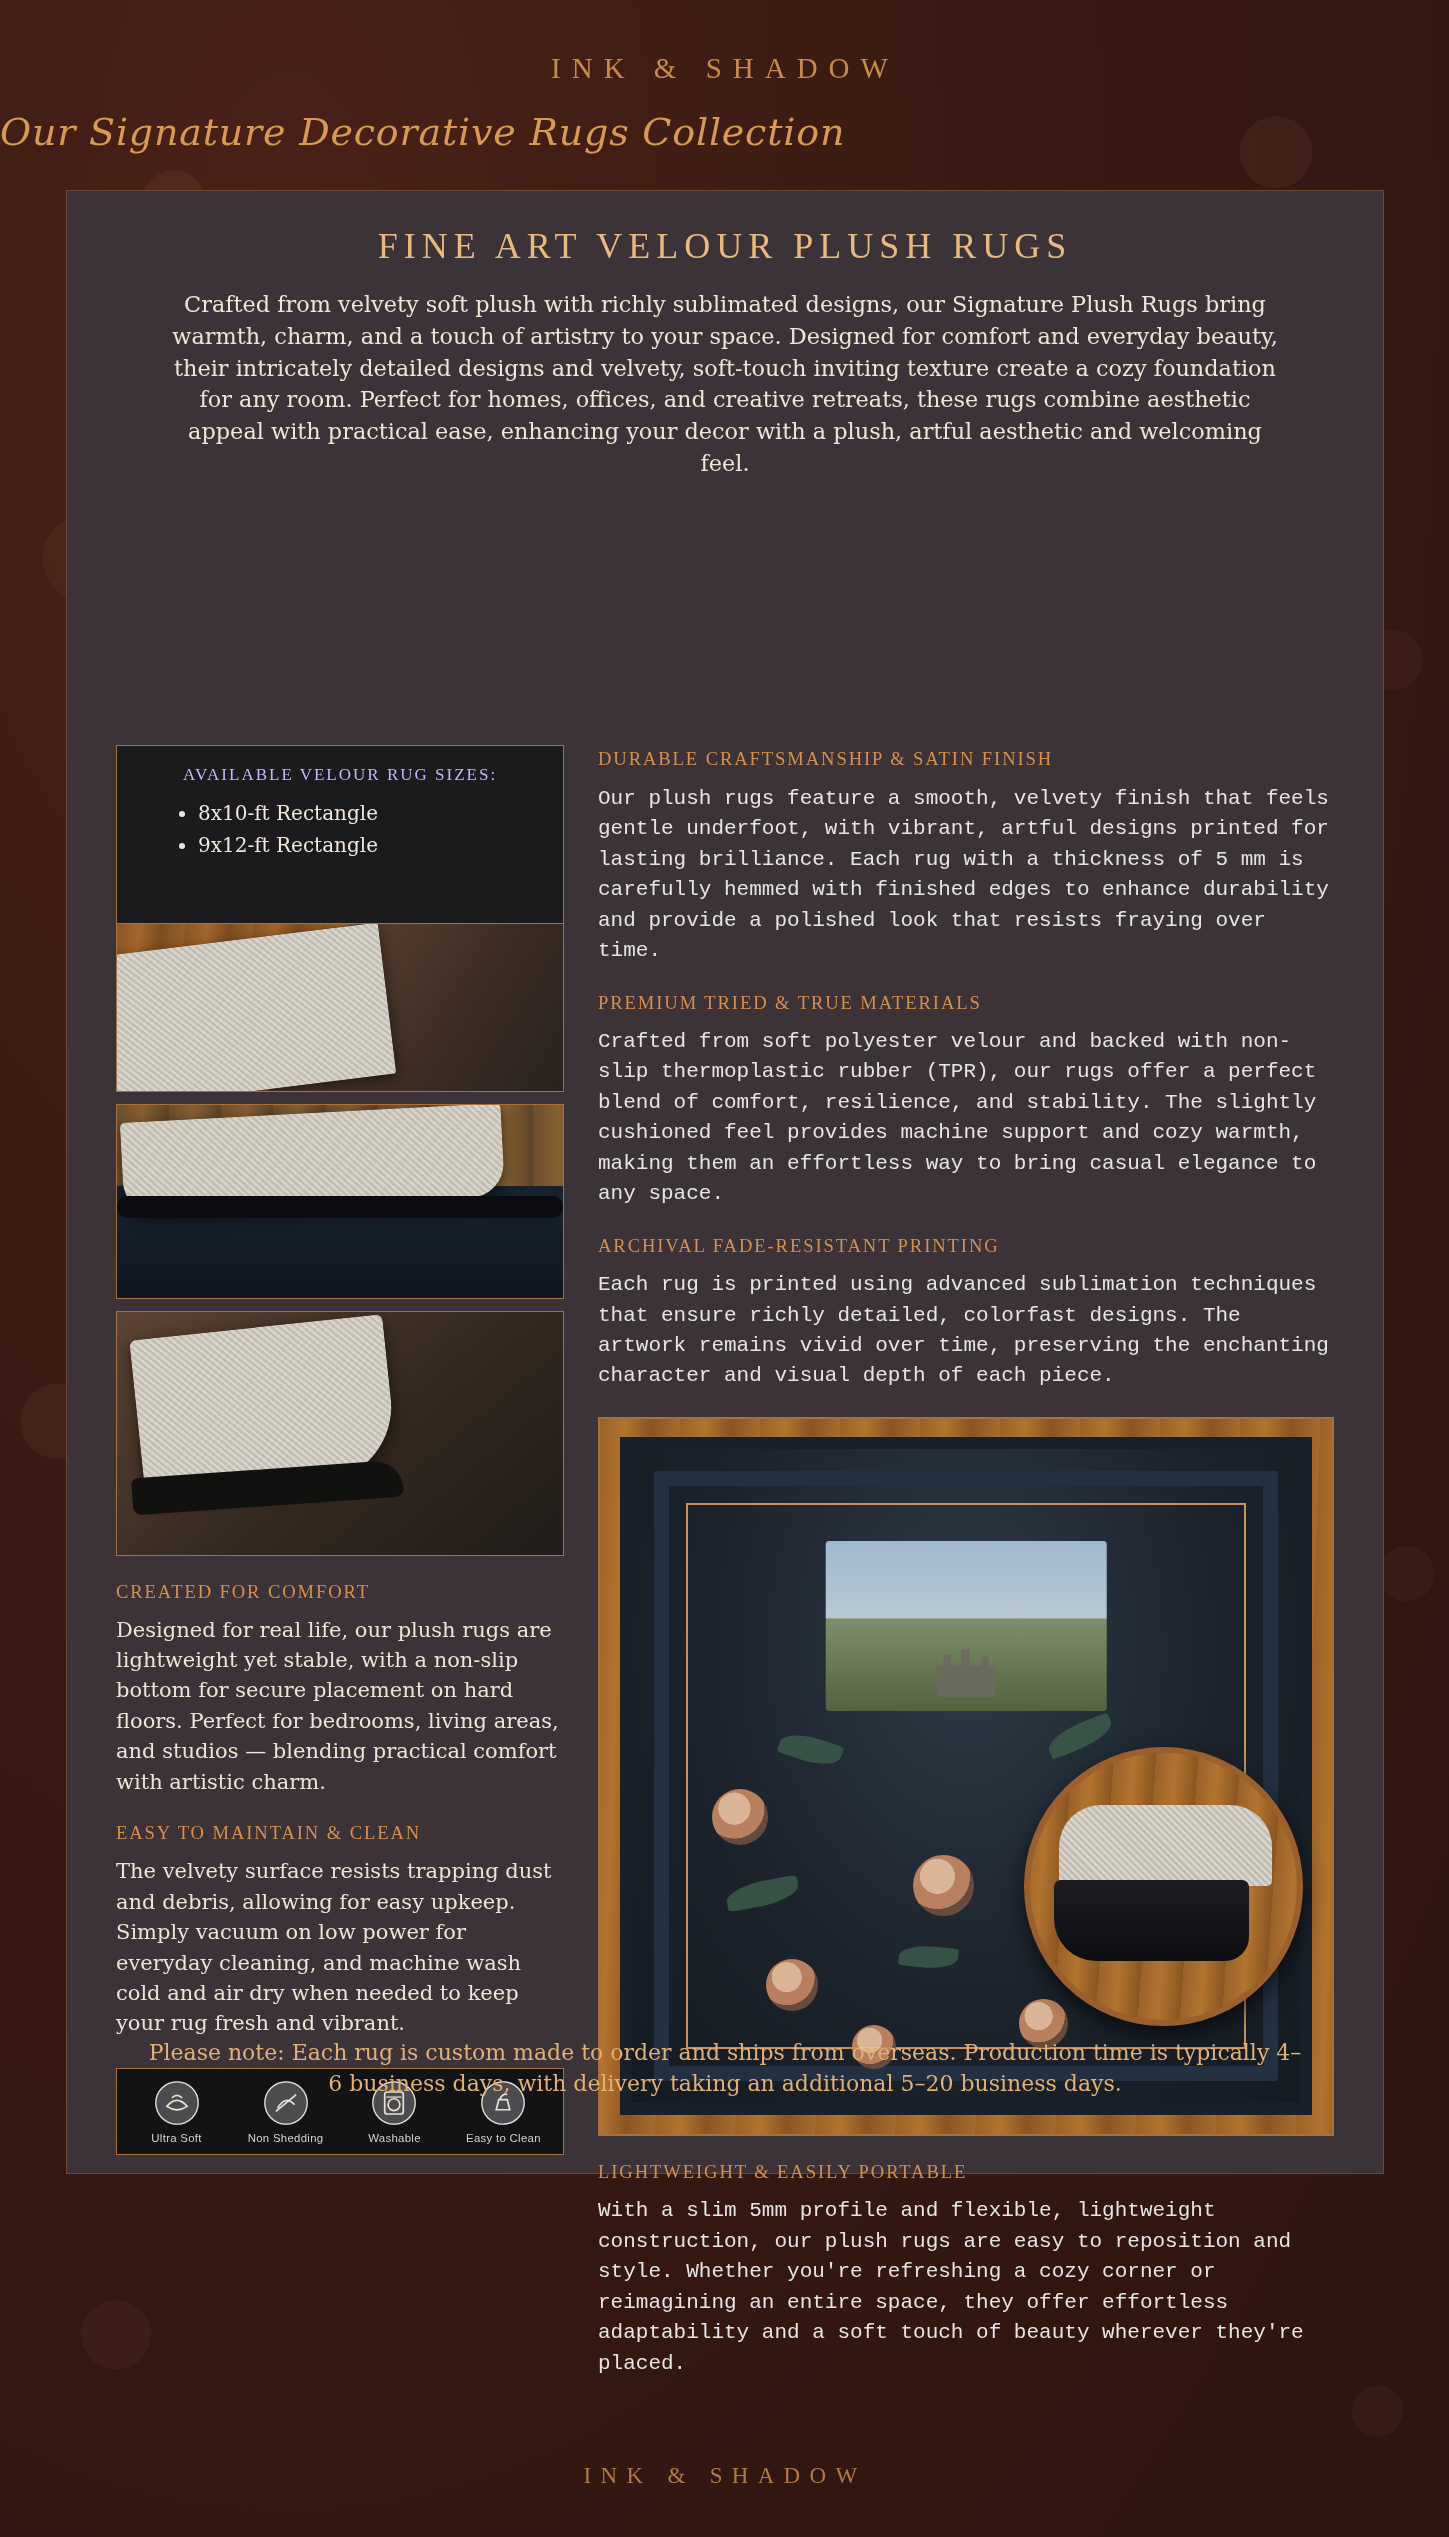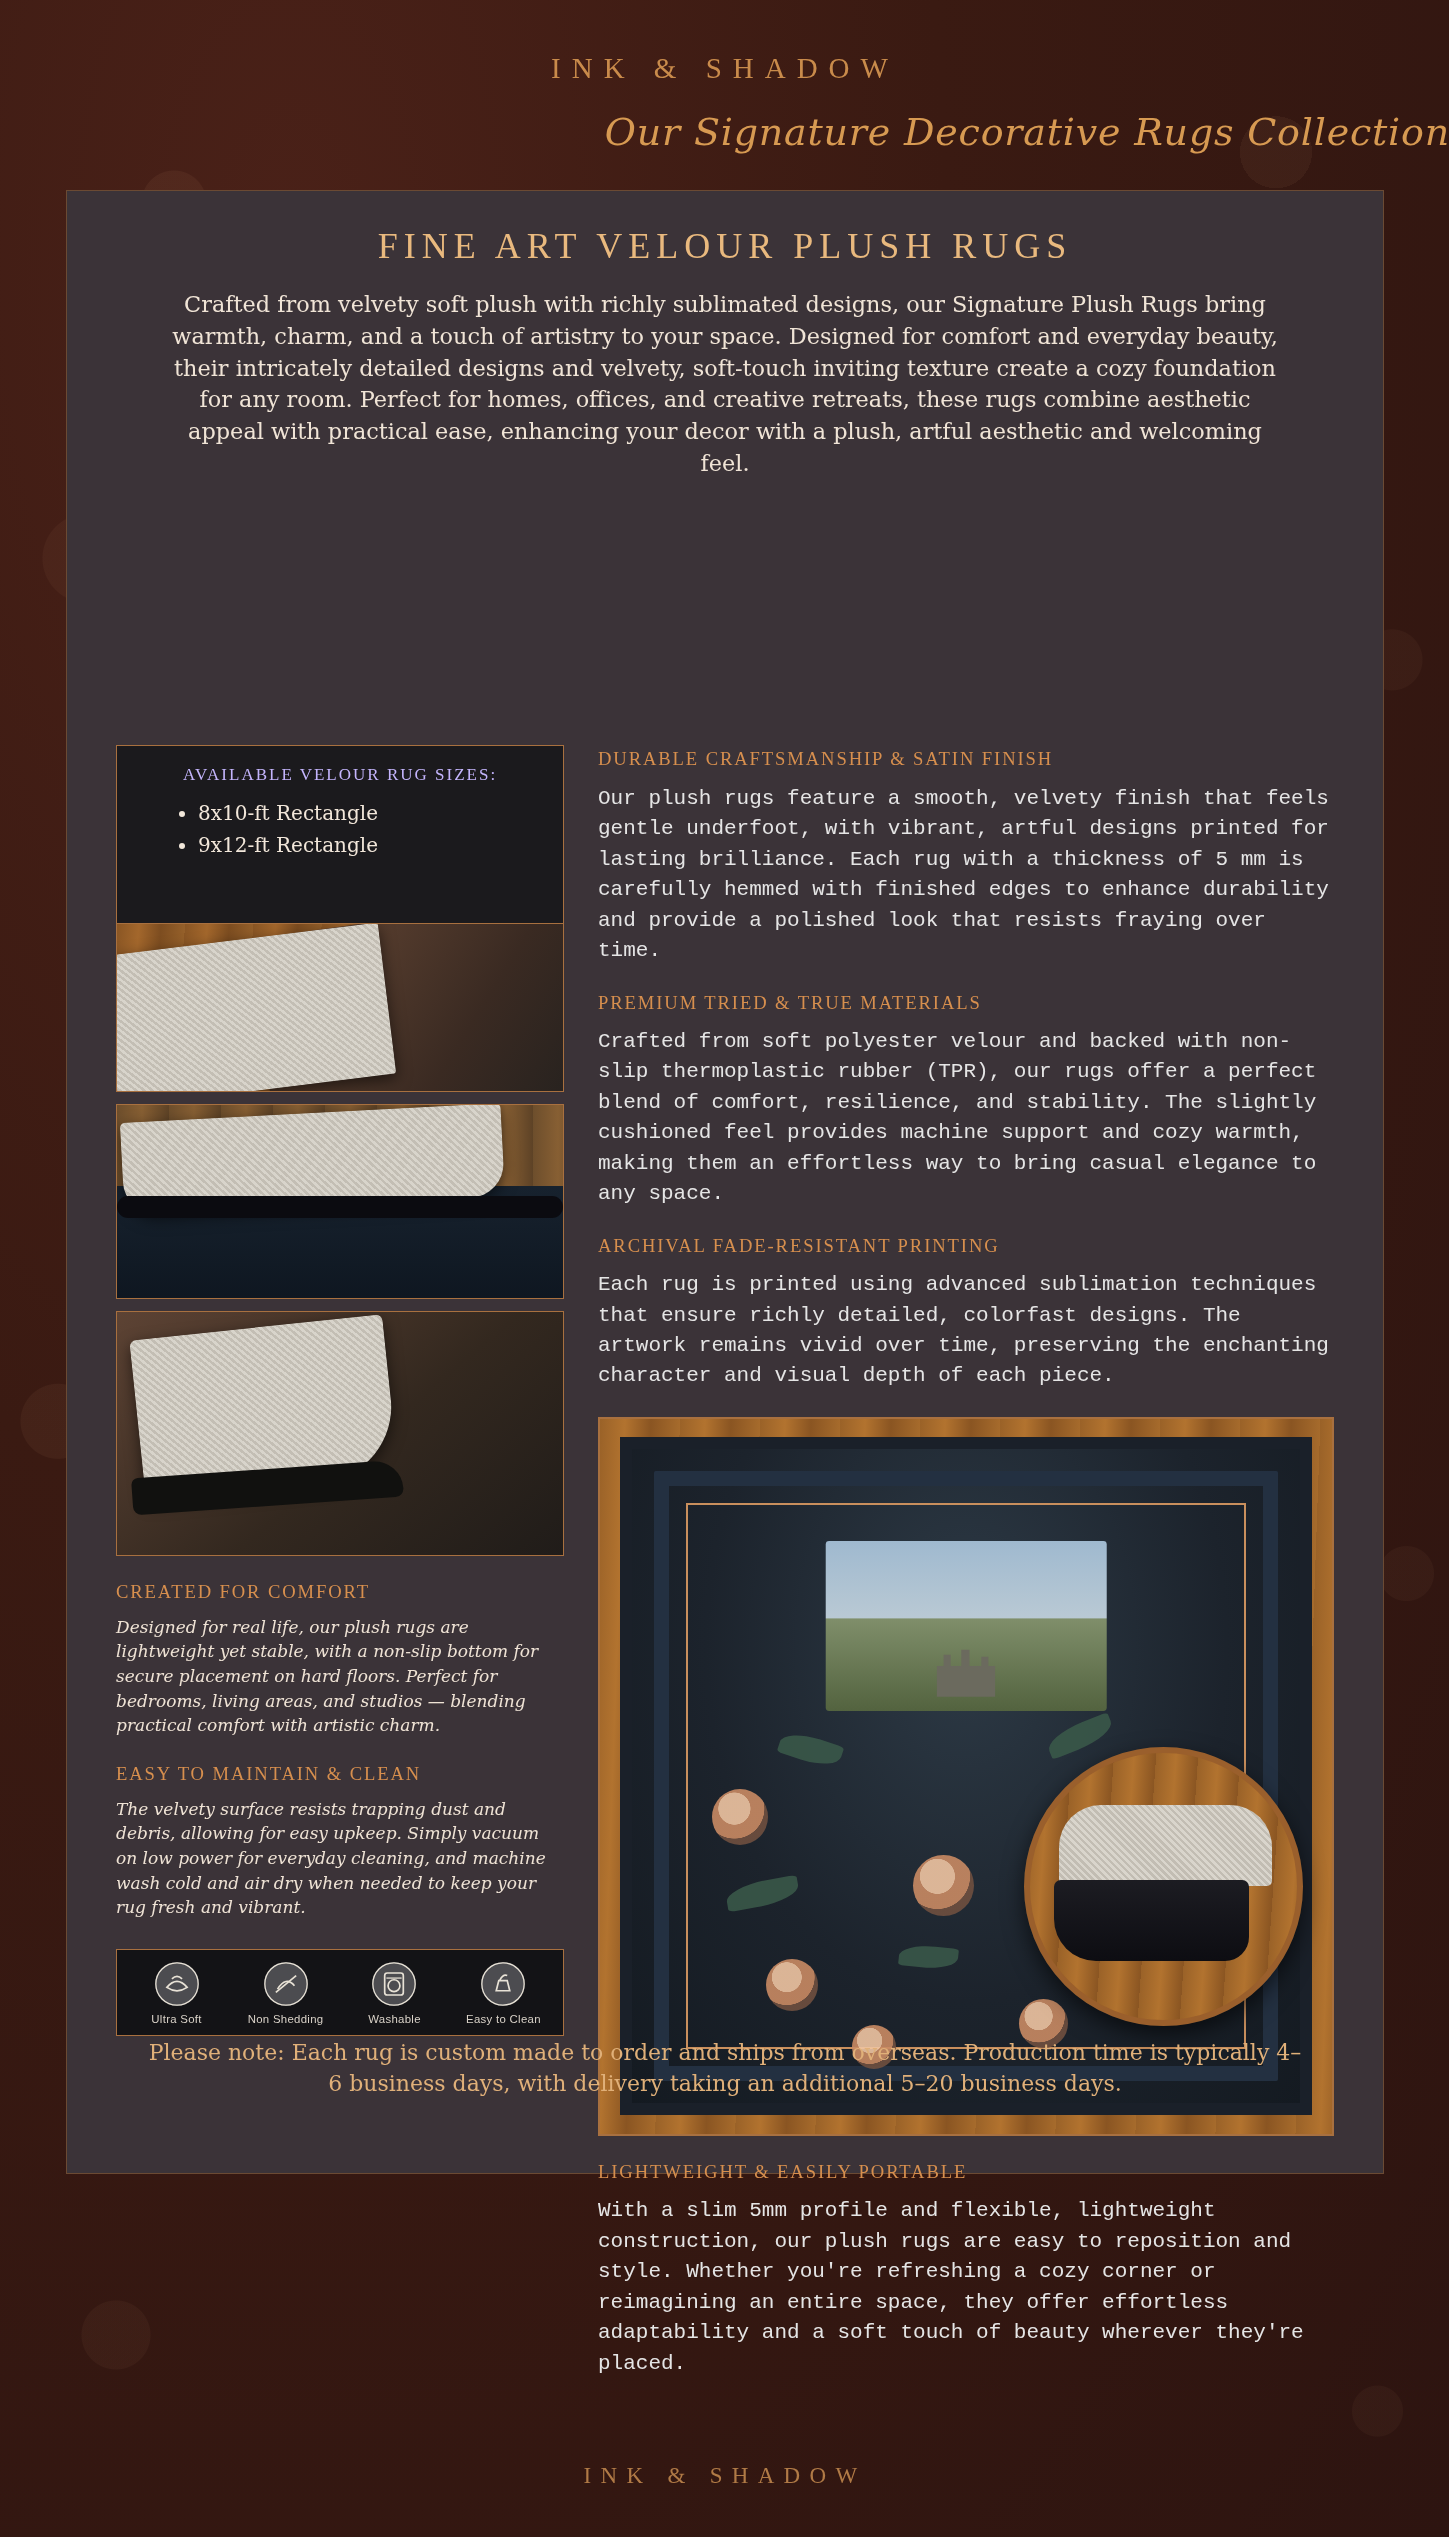--- a/index.html
+++ b/index.html
@@ -48,22 +48,22 @@
     top: 52px; left: 0; right: 0;
     text-align: center;
     color: #c98b4b;
     font-size: 29px;
     letter-spacing: 11px;
     font-family: "Liberation Serif", serif;
     z-index: 4;
   }
   .tagline {
     position: absolute;
-    top: 110px; left: 16px; right: 0;
-    text-align: right;
+    top: 110px; left: 0; right: 0;
+    text-align: left;
     color: #d79a52;
     font-size: 38px;
     font-style: italic;
     font-family: "DejaVu Serif", serif;
     letter-spacing: 0.8px;
     z-index: 4;
   }
 
   
   .panel {
@@ -166,25 +166,24 @@
   
   .sec-head {
     color: #d78f4e;
     font-size: 18.6px;
     letter-spacing: 1.9px;
     margin: 25px 0 12px 0;
     font-family: "Liberation Serif", serif;
   }
   .sec-body {
     color: #efe3d5;
-    font-size: 17px;
+    font-size: 21px;
     line-height: 1.45;
     font-family: "DejaVu Serif", serif;
     margin: 0;
-    font-style: italic;
   }
 
   
   .r-head {
     color: #d78f4e;
     font-size: 18.6px;
     letter-spacing: 1.9px;
     margin: 3.4px 0 13.5px 0;
     font-family: "Liberation Serif", serif;
   }

